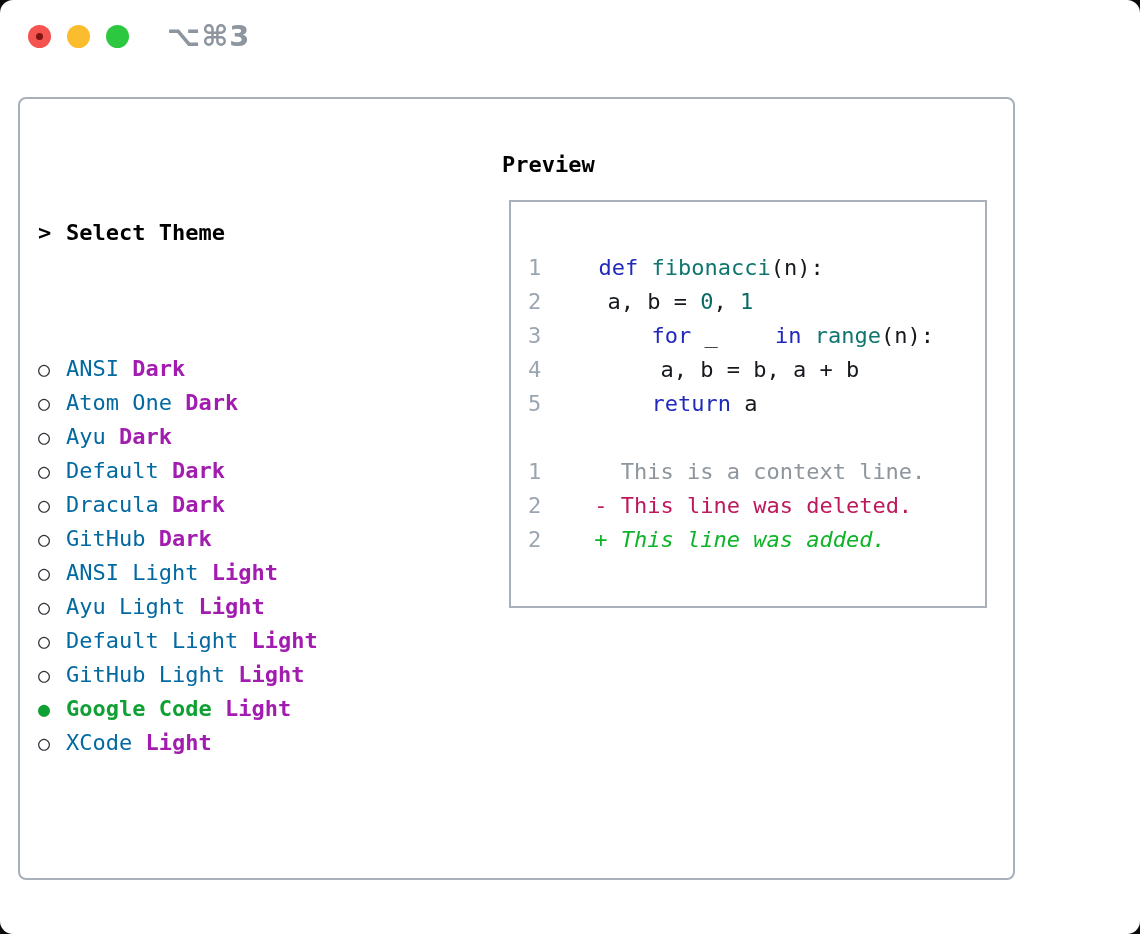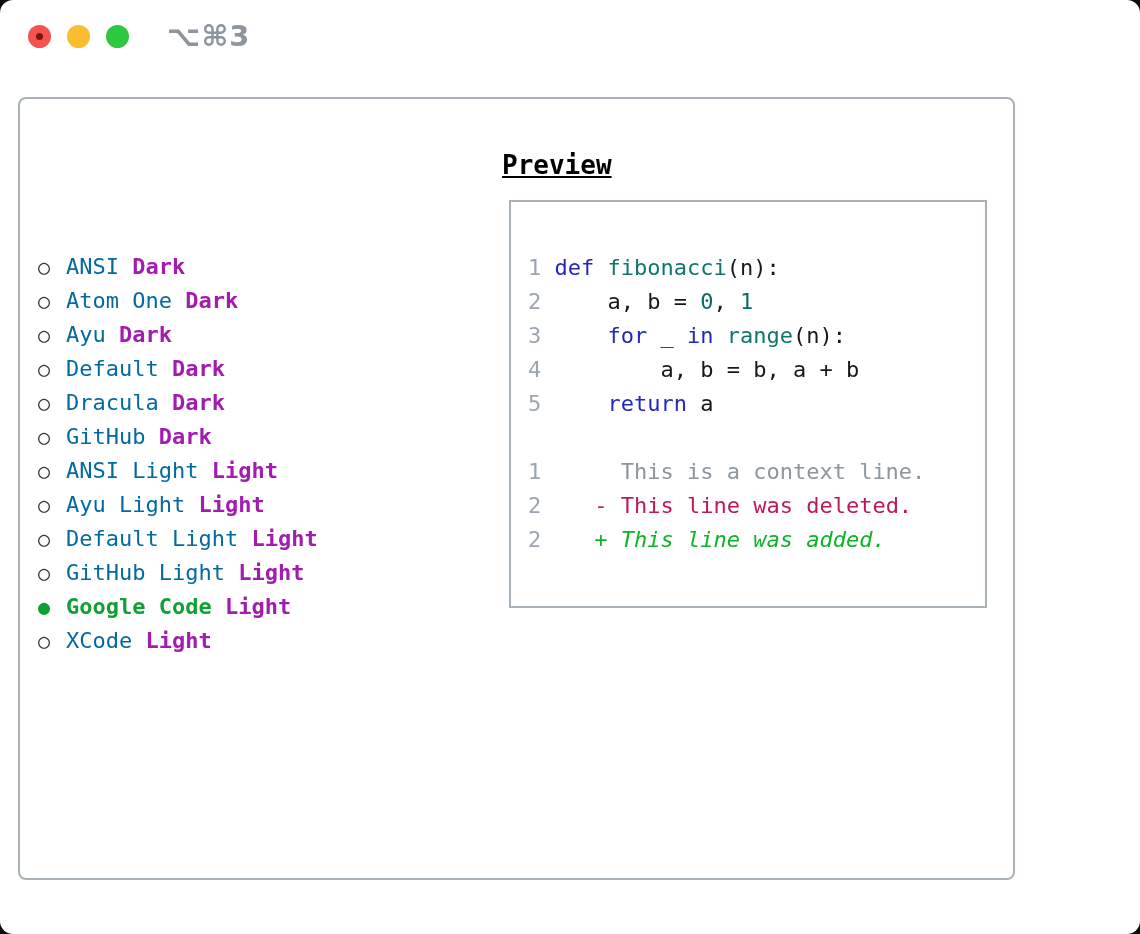--- a/index.html
+++ b/index.html
@@ -34,48 +34,49 @@
   .radio.on { color:#0fa033; }
   .prompt { font-weight:700; color:#000; }
   .hdr { font-weight:700; color:#000; }
   .t-name { color:#0369a1; }
   .t-name.sel { color:#0fa033;font-weight:bold; }
   .t-tag { color:#a21caf;font-weight:bold; }
   .spacer { height:34px; }
 
   
   .preview-title { position:absolute; left:482px; top:49px; height:34px;
-                   line-height:34px; font-size:26px; font-weight:700; color:#000;text-decoration:underline; }
+                   line-height:34px; font-size:22px; font-weight:700; color:#000; }
   .preview-box { position:absolute; left:489px; top:101px; width:478px; height:408px;
                  border:2px solid #a8b0ba; background:#fff; overflow:hidden; }
   .code-pane { margin:0; padding:49px 0 0 17px; font-family:"DejaVu Sans Mono", monospace;
                font-size:22px; line-height:34px; }
   .code-line { min-height:34px; white-space:pre; }
   .c-num { color:#9ba5b1; }
   .c-pln { color:#15181c; }
-  .c-kwd { color:#2129bd; }
+  .c-kwd { color:#2129bd;margin-left:44px; }
   .c-typ { color:#0f766e; }
   .c-lit { color:#0a6b66; }
   .c-ctx { color:#8d959d;margin-top:12px; }
   .c-del { color:#be185d; }
   .c-add { color:#0db427;font-style:italic; }
 </style>
 </head>
 <body>
 
 <div class="window">
 
   <div class="traffic tl-close"></div>
   <div class="traffic tl-min"></div>
   <div class="traffic tl-max"></div>
   <div class="win-title">⌥⌘3</div>
 
   <div class="dialog">
 
     <div class="left-col">
+      <div class="row"><span class="marker prompt">&gt;</span><span class="hdr">Select Theme</span></div>
 
       <div id="theme-list"><div class="row"><span class="marker radio">○</span><span class="t-name">ANSI</span><span> </span><span class="t-tag">Dark</span></div><div class="row"><span class="marker radio">○</span><span class="t-name">Atom One</span><span> </span><span class="t-tag">Dark</span></div><div class="row"><span class="marker radio">○</span><span class="t-name">Ayu</span><span> </span><span class="t-tag">Dark</span></div><div class="row"><span class="marker radio">○</span><span class="t-name">Default</span><span> </span><span class="t-tag">Dark</span></div><div class="row"><span class="marker radio">○</span><span class="t-name">Dracula</span><span> </span><span class="t-tag">Dark</span></div><div class="row"><span class="marker radio">○</span><span class="t-name">GitHub</span><span> </span><span class="t-tag">Dark</span></div><div class="row"><span class="marker radio">○</span><span class="t-name">ANSI Light</span><span> </span><span class="t-tag">Light</span></div><div class="row"><span class="marker radio">○</span><span class="t-name">Ayu Light</span><span> </span><span class="t-tag">Light</span></div><div class="row"><span class="marker radio">○</span><span class="t-name">Default Light</span><span> </span><span class="t-tag">Light</span></div><div class="row"><span class="marker radio">○</span><span class="t-name">GitHub Light</span><span> </span><span class="t-tag">Light</span></div><div class="row"><span class="marker radio on">●</span><span class="t-name sel">Google Code</span><span> </span><span class="t-tag">Light</span></div><div class="row"><span class="marker radio">○</span><span class="t-name">XCode</span><span> </span><span class="t-tag">Light</span></div></div>
 
       <div class="spacer"></div>
 
       
 
       
 
       

